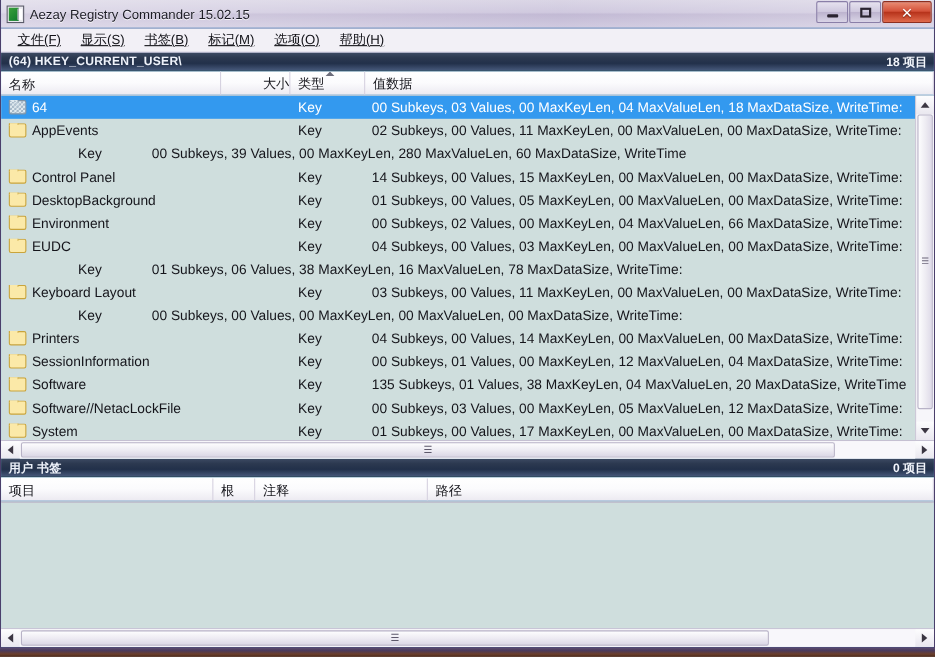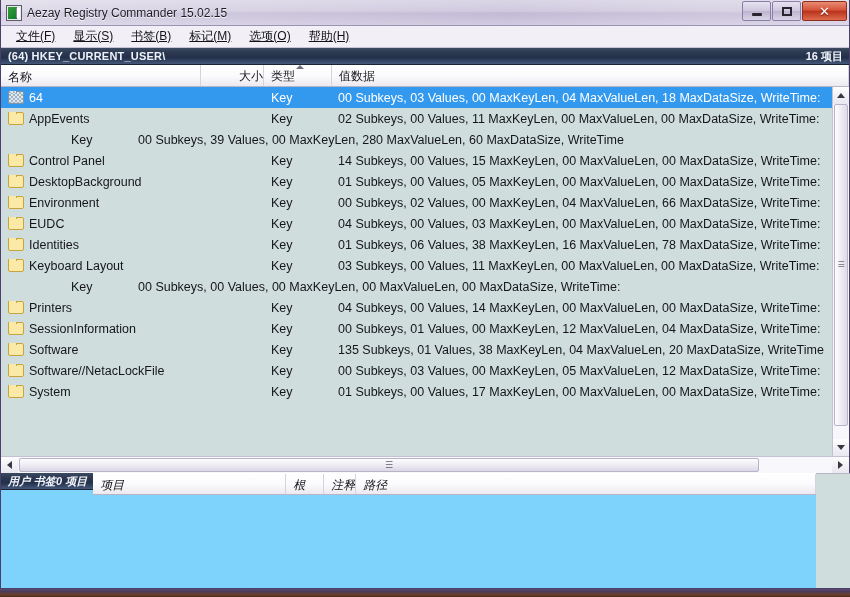--- a/index.html
+++ b/index.html
@@ -258,21 +258,21 @@
     background: linear-gradient(180deg,#fdfdfe,#eceaf2 55%,#dbd7e6);
     border: 1px solid #b8b3c7;
     border-radius: 2px;
     display:flex; align-items:center; justify-content:center;
   }
   .grip-h { font-size: 9px; color: #5d586b; line-height: 1; }
 
   
   #bookmarks {
     flex: 0 0 auto;
-    display: flex; flex-direction: row; font-style: italic;
+    display: flex; flex-direction: column;
   }
   #bm-body {
     flex: 0 0 115px;
     height: 115px;
     background: #cfdedd;
     border-top: 1px solid #b9b4c6;
   }
   .bm-colheader { flex: 0 0 22px; height: 22px; align-items: center; }
   .bm-c1 { width: 193px; }
   .bm-c2 { width: 38px; }
@@ -312,21 +312,21 @@
     <div class="menu-item">文件(F)</div>
     <div class="menu-item">显示(S)</div>
     <div class="menu-item">书签(B)</div>
     <div class="menu-item">标记(M)</div>
     <div class="menu-item">选项(O)</div>
     <div class="menu-item">帮助(H)</div>
   </div>
 
   <div class="headerbar">
     <div class="label">(64) HKEY_CURRENT_USER\</div>
-    <div class="count">16 项目</div>
+    <div class="count">18 项目</div>
   </div>
 
   <div class="colheader">
     <div class="cell c-name">
       <span>名称</span>
     </div>
     <div class="cell c-size">
       <span>大小</span>
     </div>
     <div class="cell c-type">
@@ -393,24 +393,20 @@
         <div class="row">
           <div class="c-name">
             <span class="folder"></span>
             <span>EUDC</span>
           </div>
           <div class="c-size"></div>
           <div class="c-type">Key</div>
           <div class="c-data">04 Subkeys, 00 Values, 03 MaxKeyLen, 00 MaxValueLen, 00 MaxDataSize, WriteTime:</div>
         </div>
         <div class="row">
-          <div class="c-name">
-            <span class="folder"></span>
-            <span>Identities</span>
-          </div>
           <div class="c-size"></div>
           <div class="c-type">Key</div>
           <div class="c-data">01 Subkeys, 06 Values, 38 MaxKeyLen, 16 MaxValueLen, 78 MaxDataSize, WriteTime:</div>
         </div>
         <div class="row">
           <div class="c-name">
             <span class="folder"></span>
             <span>Keyboard Layout</span>
           </div>
           <div class="c-size"></div>

